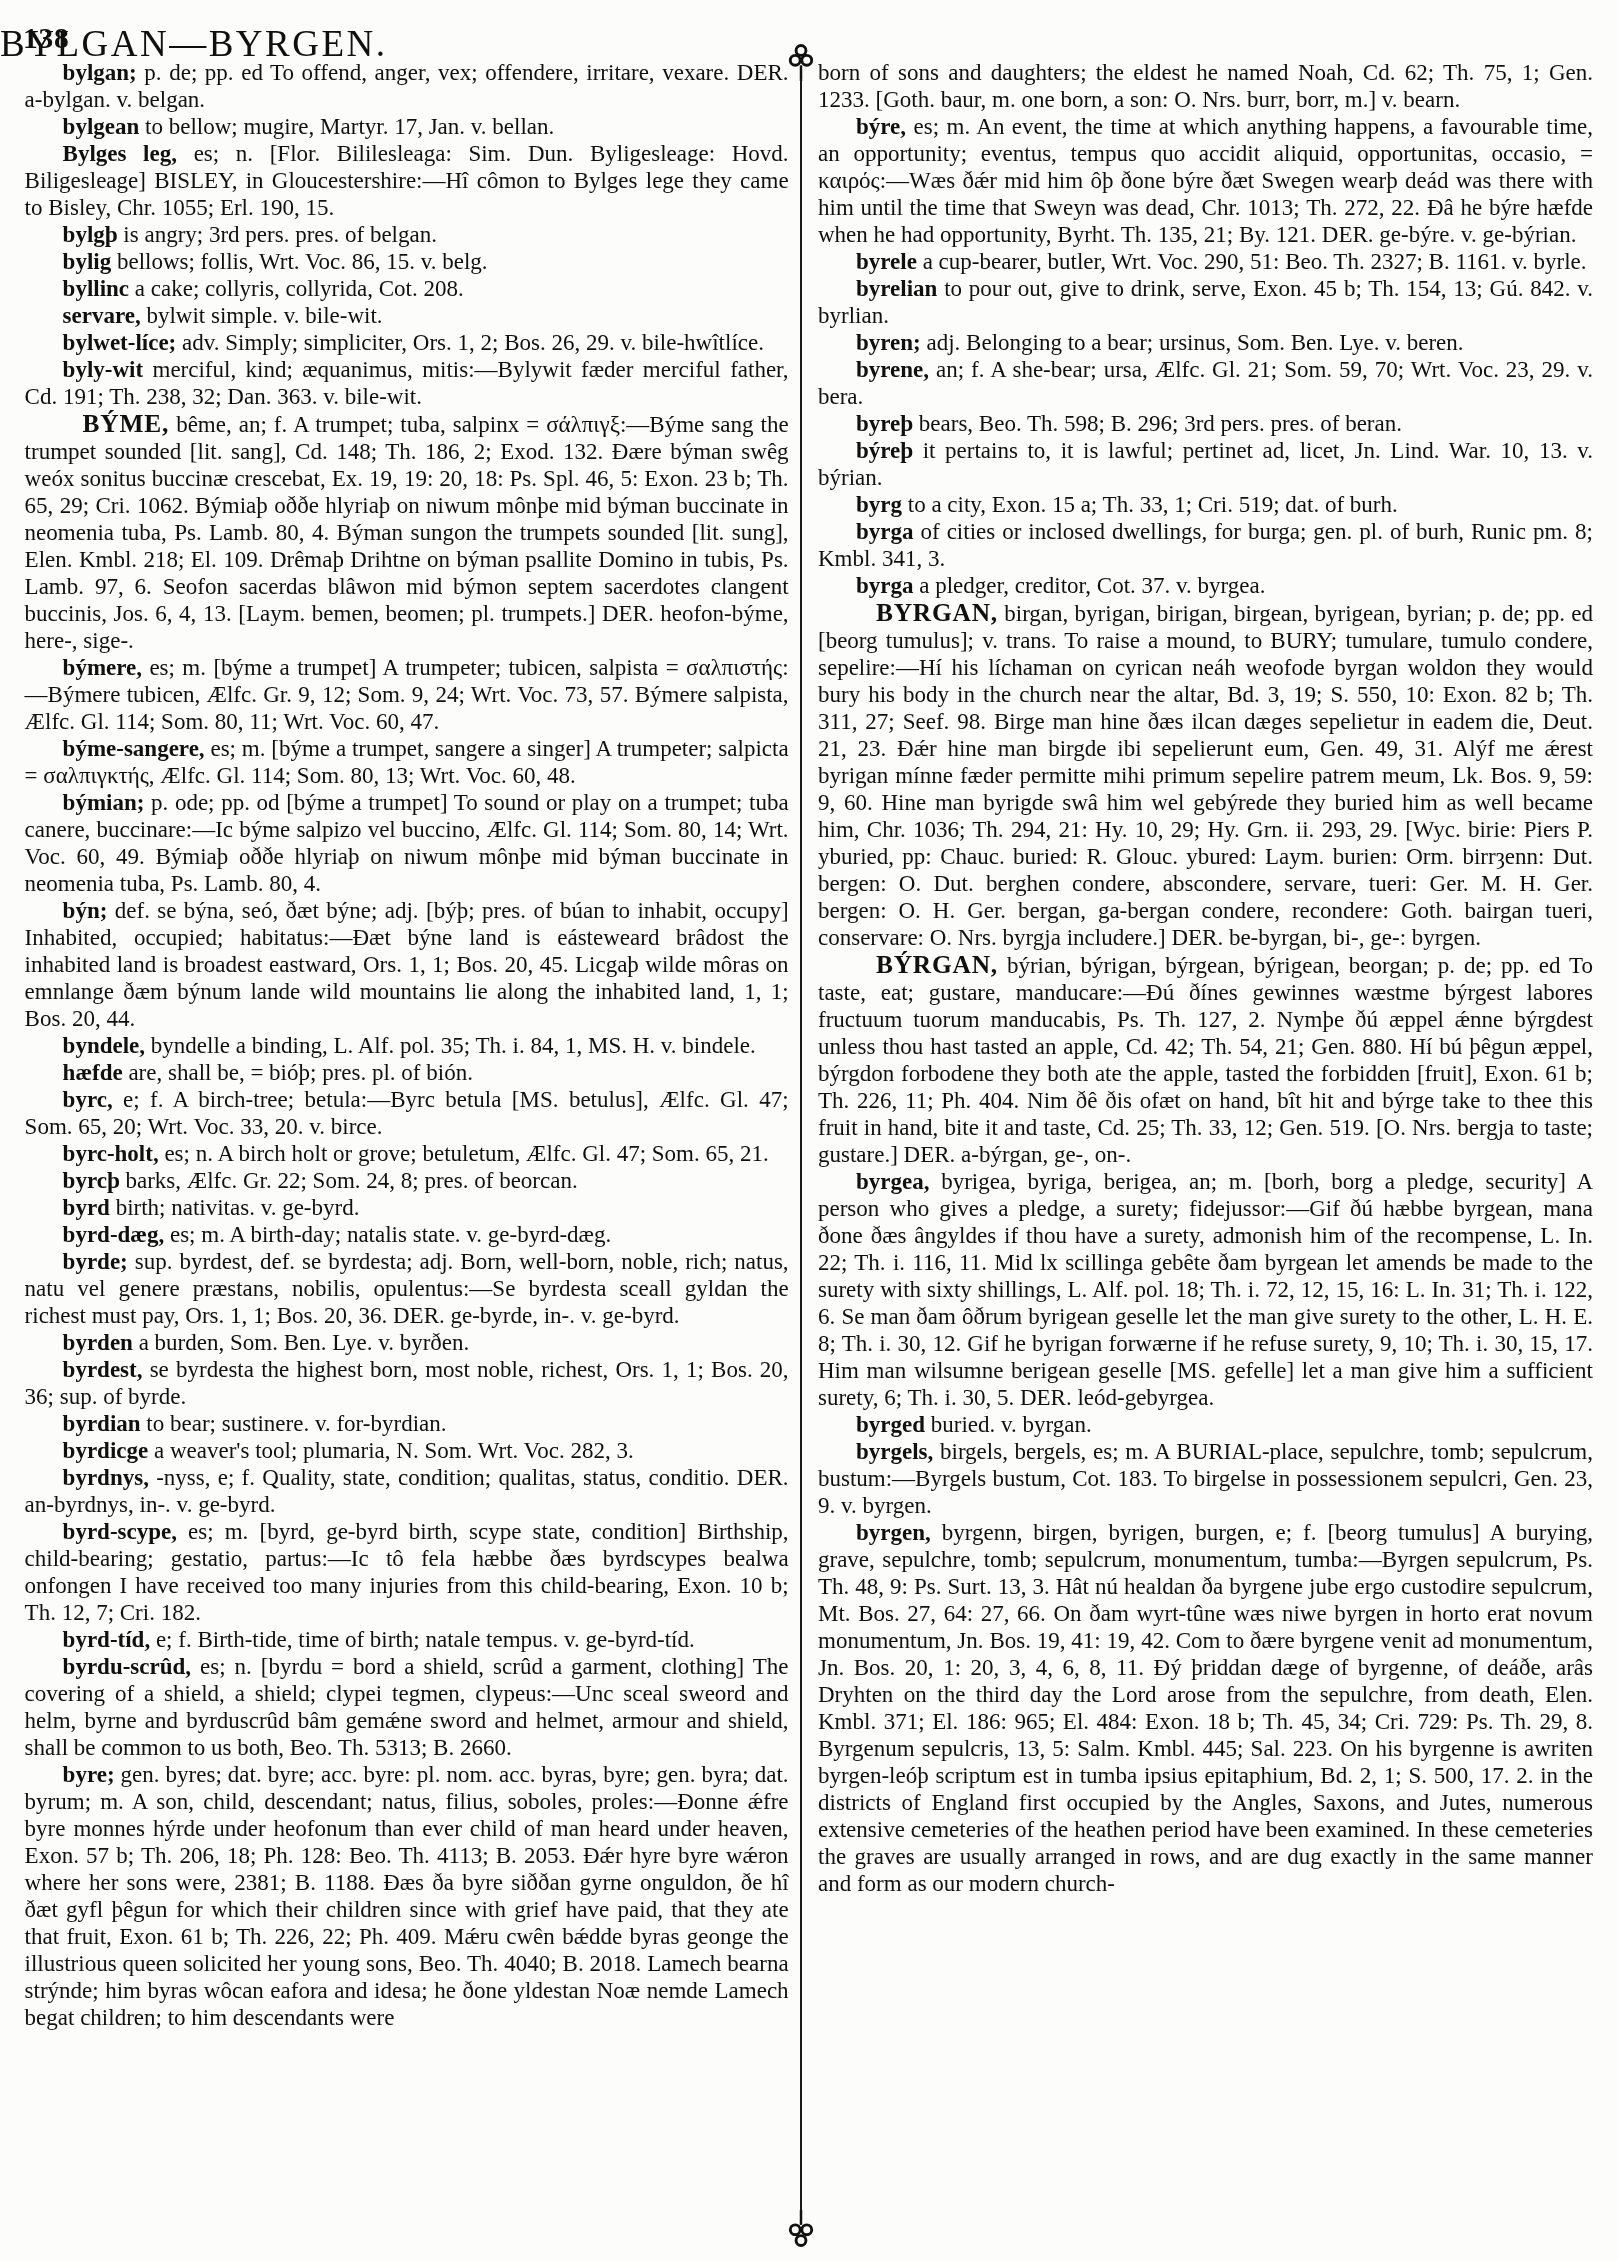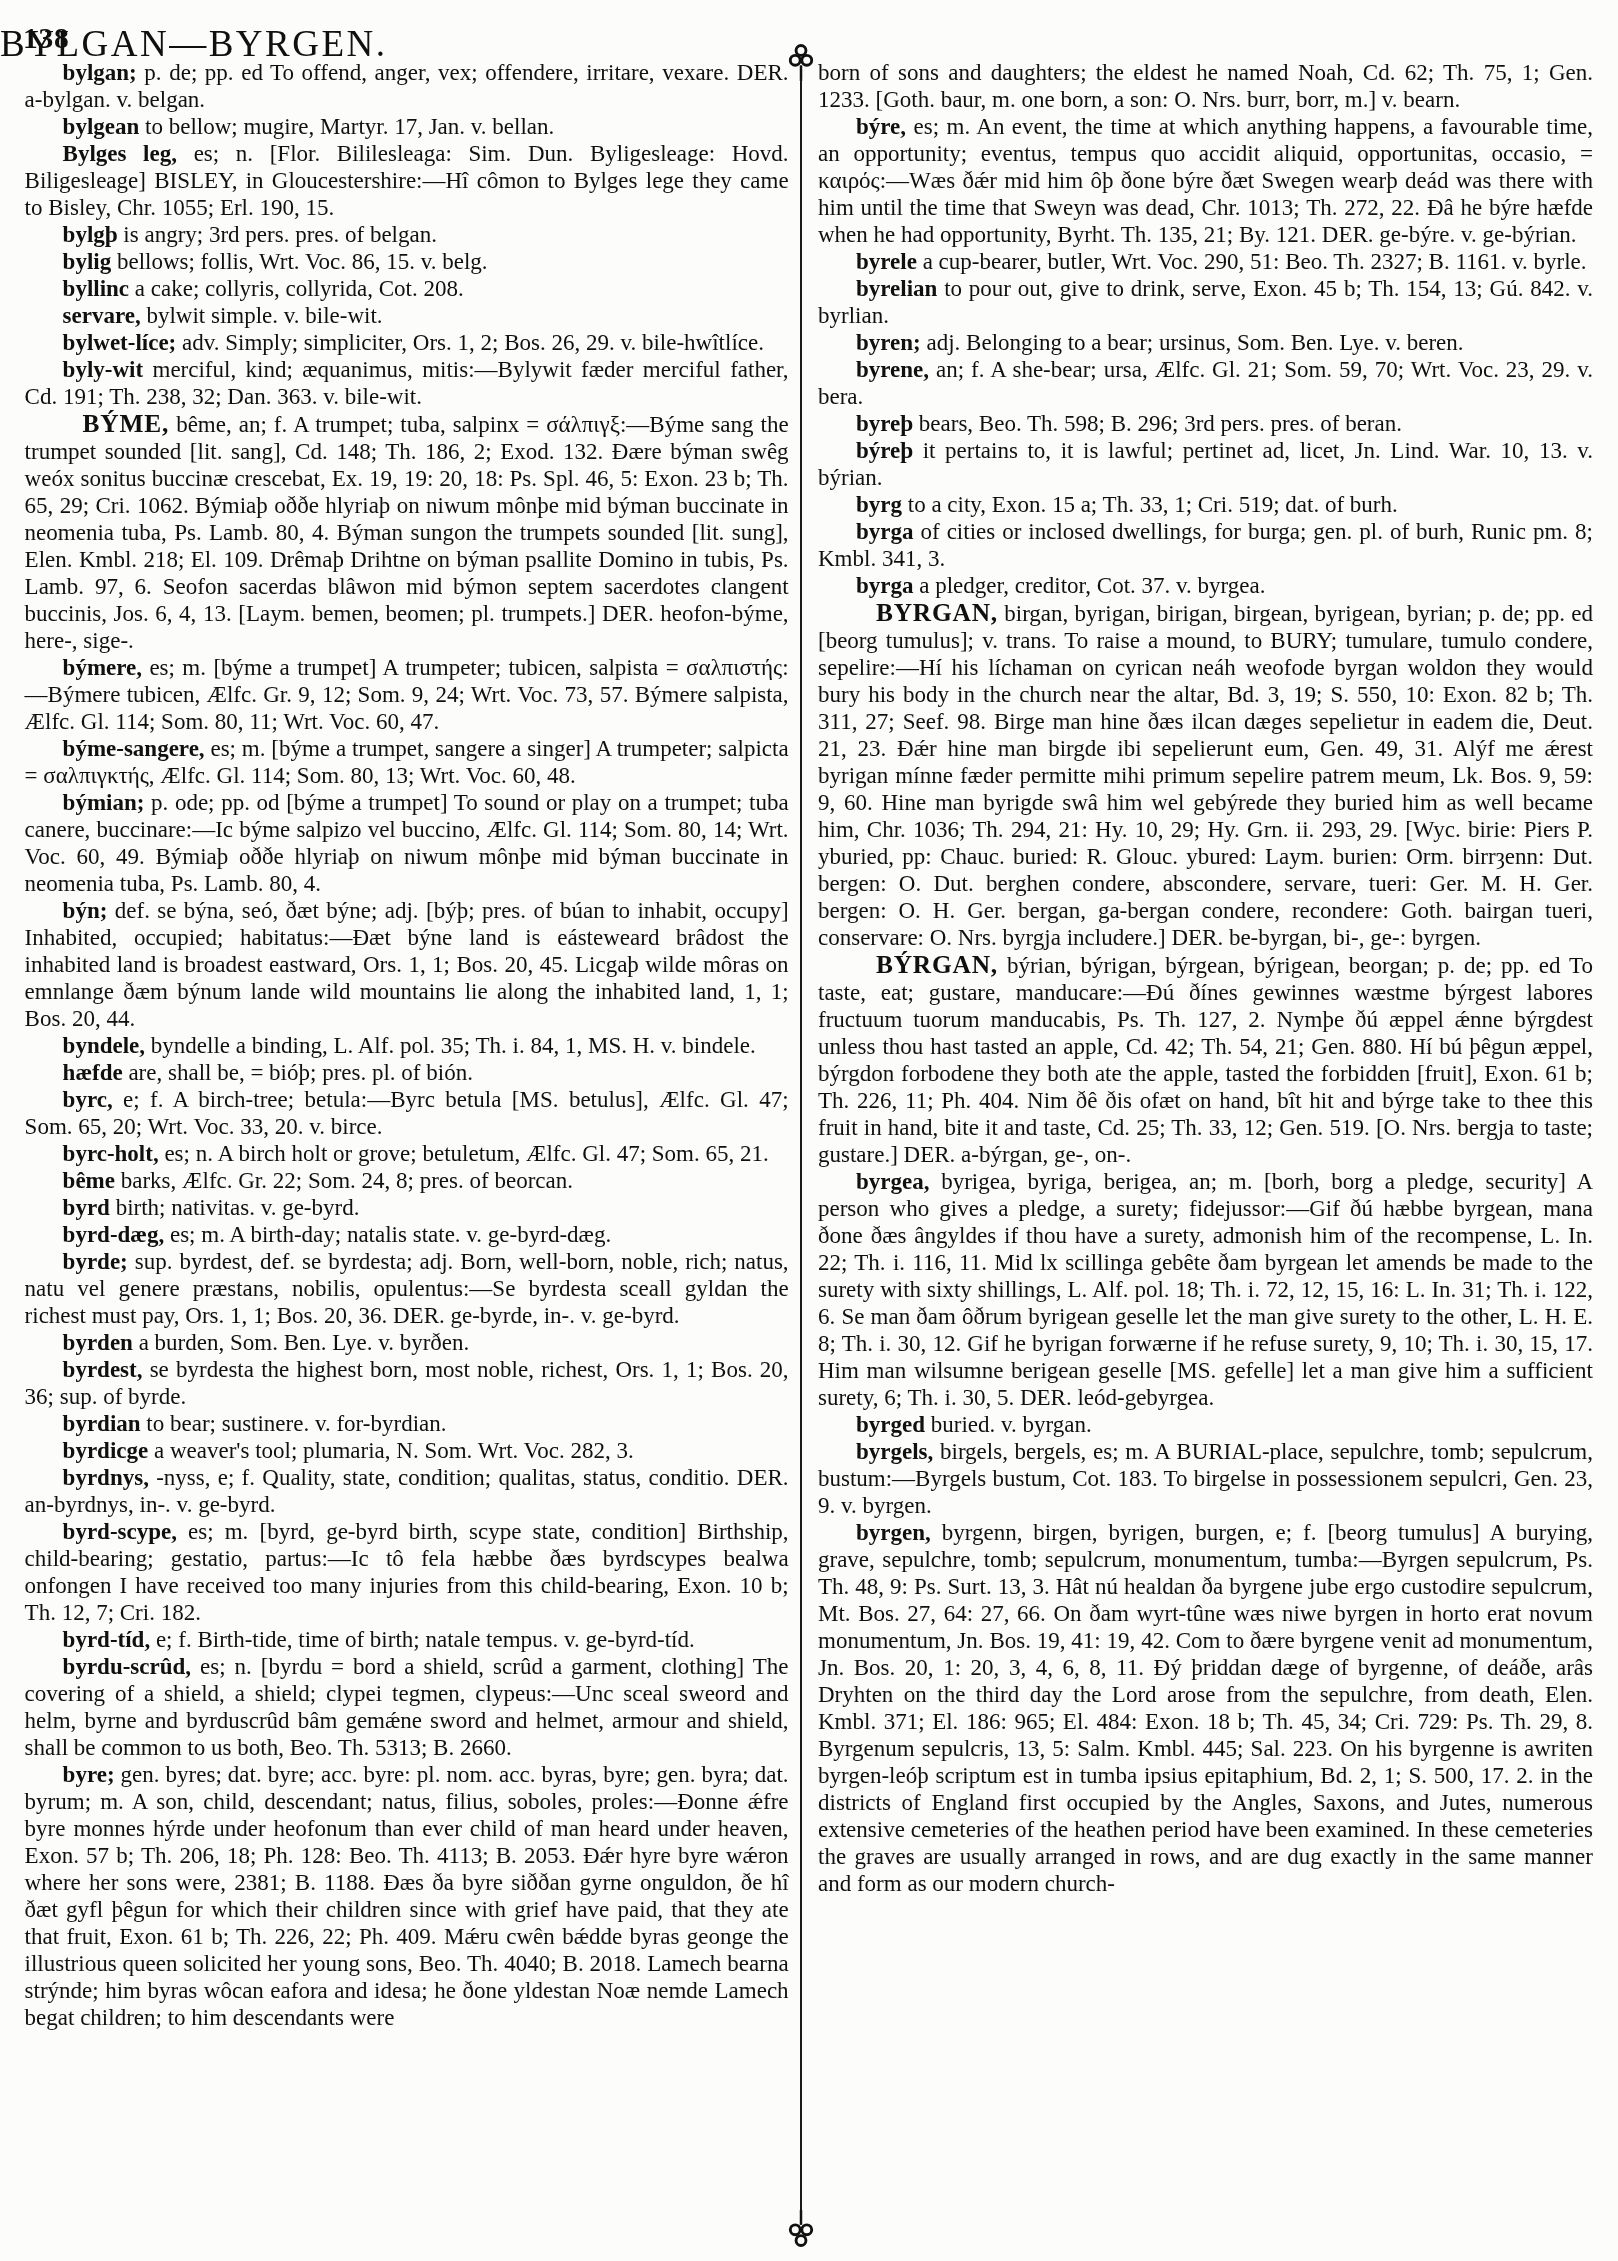--- a/index.html
+++ b/index.html
@@ -79,21 +79,21 @@
       <p class="entry"><b class="head">byly-wit</b><span> merciful, kind; æquanimus, mitis:—Bylywit fæder merciful father, Cd. 191; Th. 238, 32; Dan. 363. v. bile-wit.</span></p>
       <p class="entry"><b class="head caps">BÝME,</b><span> bême, an; f. A trumpet; tuba, salpinx = σάλπιγξ:—Býme sang the trumpet sounded [lit. sang], Cd. 148; Th. 186, 2; Exod. 132. Ðære býman swêg weóx sonitus buccinæ crescebat, Ex. 19, 19: 20, 18: Ps. Spl. 46, 5: Exon. 23 b; Th. 65, 29; Cri. 1062. Býmiaþ oððe hlyriaþ on niwum mônþe mid býman buccinate in neomenia tuba, Ps. Lamb. 80, 4. Býman sungon the trumpets sounded [lit. sung], Elen. Kmbl. 218; El. 109. Drêmaþ Drihtne on býman psallite Domino in tubis, Ps. Lamb. 97, 6. Seofon sacerdas blâwon mid býmon septem sacerdotes clangent buccinis, Jos. 6, 4, 13. [Laym. bemen, beomen; pl. trumpets.] DER. heofon-býme, here-, sige-.</span></p>
       <p class="entry"><b class="head">býmere,</b><span> es; m. [býme a trumpet] A trumpeter; tubicen, salpista = σαλπιστής:—Býmere tubicen, Ælfc. Gr. 9, 12; Som. 9, 24; Wrt. Voc. 73, 57. Býmere salpista, Ælfc. Gl. 114; Som. 80, 11; Wrt. Voc. 60, 47.</span></p>
       <p class="entry"><b class="head">býme-sangere,</b><span> es; m. [býme a trumpet, sangere a singer] A trumpeter; salpicta = σαλπιγκτής, Ælfc. Gl. 114; Som. 80, 13; Wrt. Voc. 60, 48.</span></p>
       <p class="entry"><b class="head">býmian;</b><span> p. ode; pp. od [býme a trumpet] To sound or play on a trumpet; tuba canere, buccinare:—Ic býme salpizo vel buccino, Ælfc. Gl. 114; Som. 80, 14; Wrt. Voc. 60, 49. Býmiaþ oððe hlyriaþ on niwum mônþe mid býman buccinate in neomenia tuba, Ps. Lamb. 80, 4.</span></p>
       <p class="entry"><b class="head">býn;</b><span> def. se býna, seó, ðæt býne; adj. [býþ; pres. of búan to inhabit, occupy] Inhabited, occupied; habitatus:—Ðæt býne land is eásteweard brâdost the inhabited land is broadest eastward, Ors. 1, 1; Bos. 20, 45. Licgaþ wilde môras on emnlange ðæm býnum lande wild mountains lie along the inhabited land, 1, 1; Bos. 20, 44.</span></p>
       <p class="entry"><b class="head">byndele,</b><span> byndelle a binding, L. Alf. pol. 35; Th. i. 84, 1, MS. H. v. bindele.</span></p>
       <p class="entry"><b class="head">hæfde</b><span> are, shall be, = bióþ; pres. pl. of bión.</span></p>
       <p class="entry"><b class="head">byrc,</b><span> e; f. A birch-tree; betula:—Byrc betula [MS. betulus], Ælfc. Gl. 47; Som. 65, 20; Wrt. Voc. 33, 20. v. birce.</span></p>
       <p class="entry"><b class="head">byrc-holt,</b><span> es; n. A birch holt or grove; betuletum, Ælfc. Gl. 47; Som. 65, 21.</span></p>
-      <p class="entry"><b class="head">bême</b><span> barks, Ælfc. Gr. 22; Som. 24, 8; pres. of beorcan.</span></p>
+      <p class="entry"><b class="head">byrcþ</b><span> barks, Ælfc. Gr. 22; Som. 24, 8; pres. of beorcan.</span></p>
       <p class="entry"><b class="head">byrd</b><span> birth; nativitas. v. ge-byrd.</span></p>
       <p class="entry"><b class="head">byrd-dæg,</b><span> es; m. A birth-day; natalis state. v. ge-byrd-dæg.</span></p>
       <p class="entry"><b class="head">byrde;</b><span> sup. byrdest, def. se byrdesta; adj. Born, well-born, noble, rich; natus, natu vel genere præstans, nobilis, opulentus:—Se byrdesta sceall gyldan the richest must pay, Ors. 1, 1; Bos. 20, 36. DER. ge-byrde, in-. v. ge-byrd.</span></p>
       <p class="entry"><b class="head">byrden</b><span> a burden, Som. Ben. Lye. v. byrðen.</span></p>
       <p class="entry"><b class="head">byrdest,</b><span> se byrdesta the highest born, most noble, richest, Ors. 1, 1; Bos. 20, 36; sup. of byrde.</span></p>
       <p class="entry"><b class="head">byrdian</b><span> to bear; sustinere. v. for-byrdian.</span></p>
       <p class="entry"><b class="head">byrdicge</b><span> a weaver's tool; plumaria, N. Som. Wrt. Voc. 282, 3.</span></p>
       <p class="entry"><b class="head">byrdnys,</b><span> -nyss, e; f. Quality, state, condition; qualitas, status, conditio. DER. an-byrdnys, in-. v. ge-byrd.</span></p>
       <p class="entry"><b class="head">byrd-scype,</b><span> es; m. [byrd, ge-byrd birth, scype state, condition] Birthship, child-bearing; gestatio, partus:—Ic tô fela hæbbe ðæs byrdscypes bealwa onfongen I have received too many injuries from this child-bearing, Exon. 10 b; Th. 12, 7; Cri. 182.</span></p>
       <p class="entry"><b class="head">byrd-tíd,</b><span> e; f. Birth-tide, time of birth; natale tempus. v. ge-byrd-tíd.</span></p>

